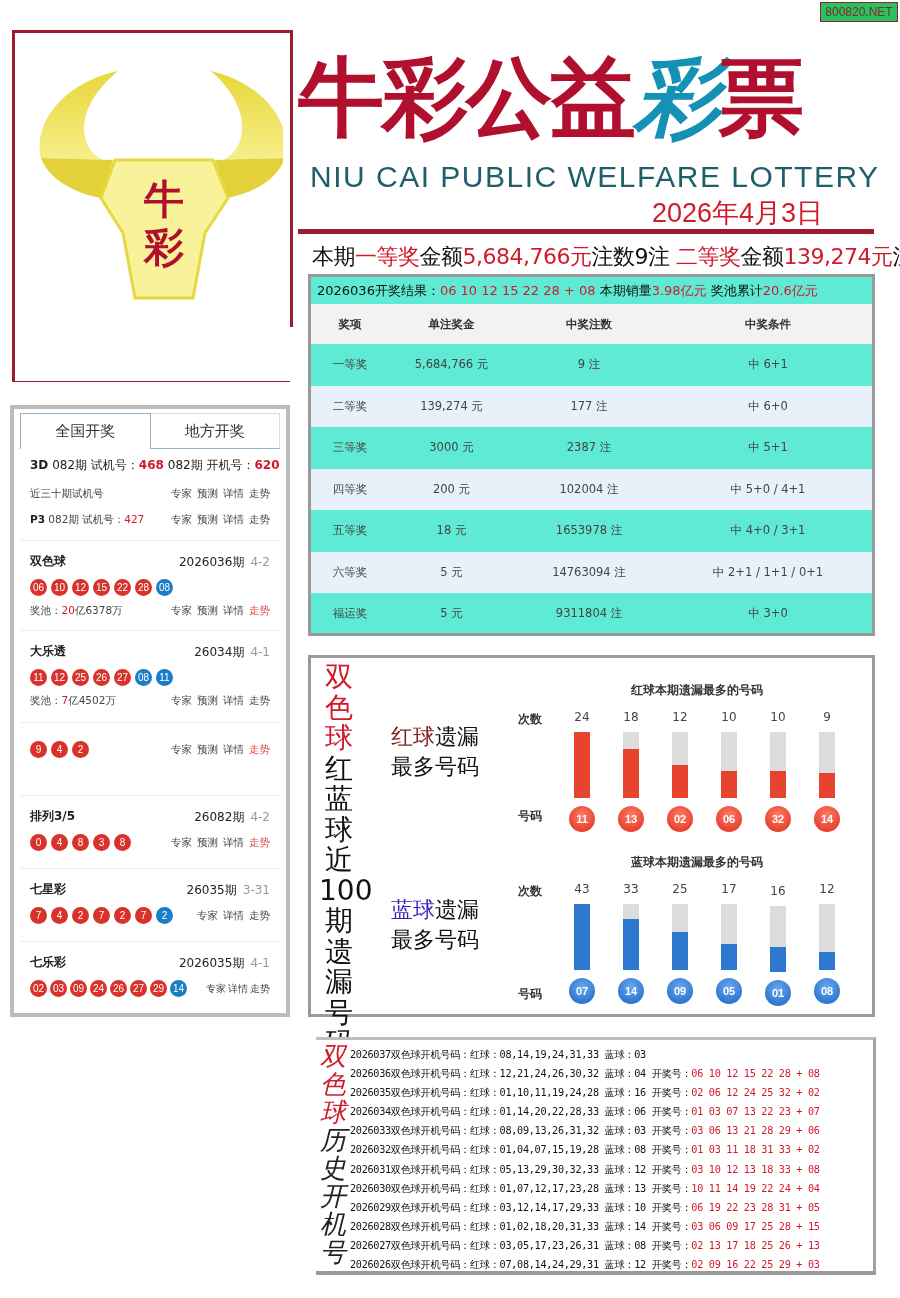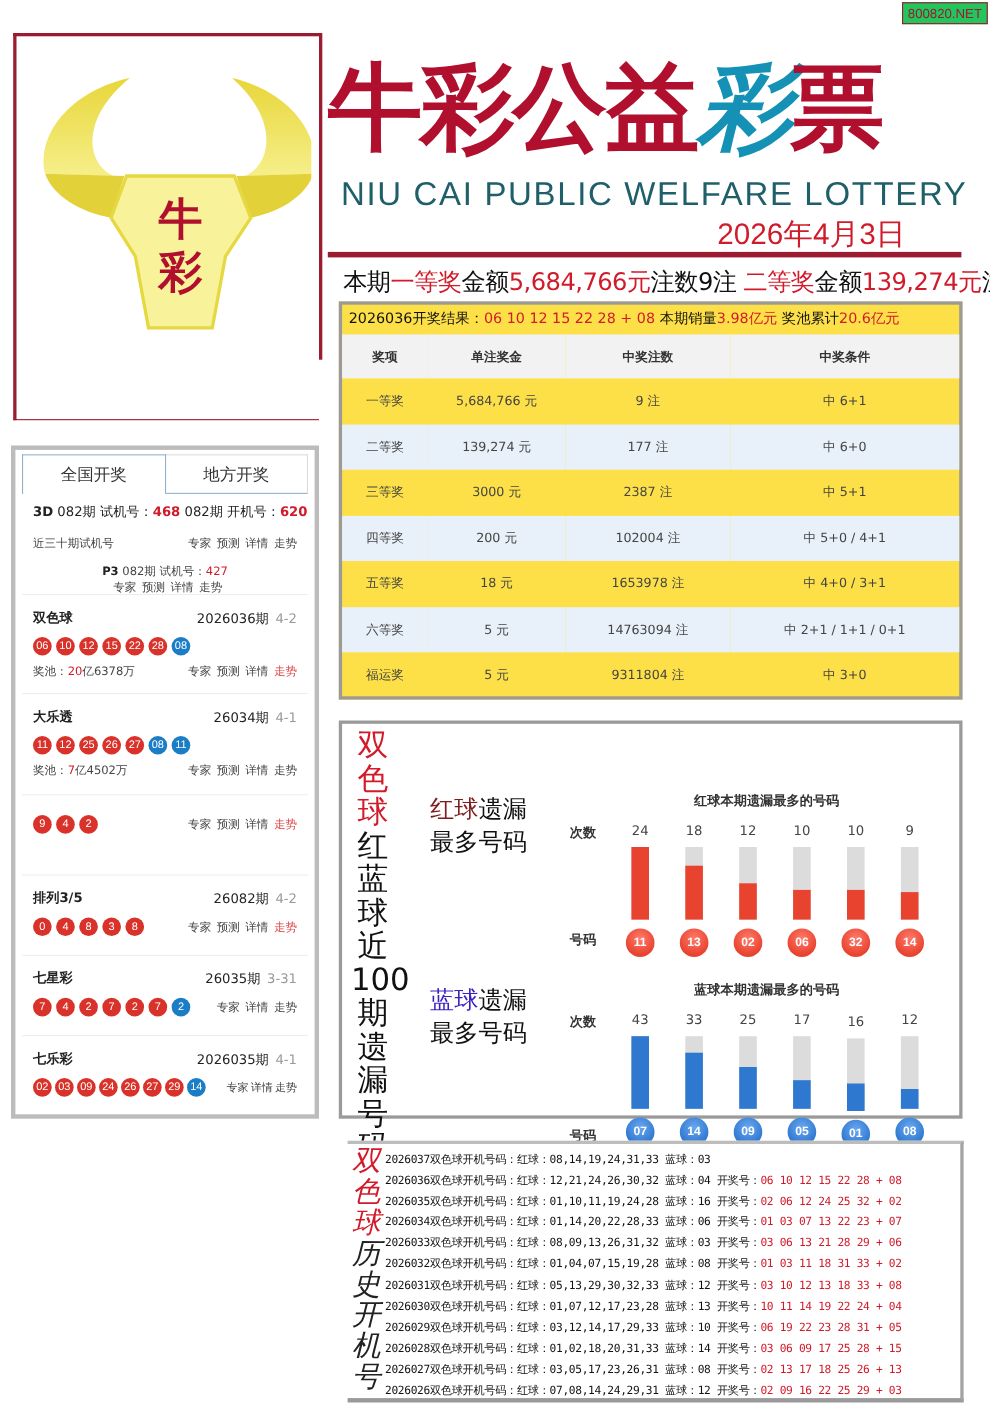--- a/index.html
+++ b/index.html
@@ -16,21 +16,21 @@
   
   .title-cn { position: absolute; left: 298px; top: 40px; width: 580px; height: 110px; font-family: "DejaVu Serif", "Liberation Serif", serif; font-weight: bold; font-size: 86px; color: #b0102e; letter-spacing: -2px; white-space: nowrap; }
   .title-cn .accent { color: #1591b5; font-style: italic; }
   .title-en { position: absolute; left: 310px; top: 160px; font-family: "Liberation Sans", sans-serif; font-size: 30px; color: #1f5f6a; letter-spacing: 1.5px; white-space: nowrap; }
   .date { position: absolute; left: 652px; top: 195px; font-family: "Liberation Sans", sans-serif; font-size: 27px; color: #d11a2a; white-space: nowrap; }
   .header-rule { position: absolute; left: 298px; top: 229px; width: 576px; height: 5px; background: #9b1b30; }
   .prize-summary { position: absolute; left: 312px; top: 242px; font-size: 22px; color: #111; white-space: nowrap; letter-spacing: -0.5px; }
   .red { color: #d11a2a; }
 
   
-  .prize-panel { position: absolute; left: 308px; top: 274px; width: 567px; height: 362px; border: 3px solid #9a9a9a; background: #fde047; }
+  .prize-panel { position: absolute; left: 308px; top: 274px; width: 567px; height: 362px; border: 3px solid #9a9a9a; background: #5eead4; }
   .result-line { height: 27px; line-height: 27px; padding-left: 6px; font-size: 13px; white-space: nowrap; color: #111; }
   .prize-table { width: 100%; border-collapse: collapse; font-size: 11.5px; color: #444; }
   .prize-table th { background: #f2f2f2; height: 40px; font-weight: bold; color: #333; font-size: 11.5px; }
   .prize-table td { height: 41.5px; text-align: center; }
   .prize-table tr.alt td { background: #e8f1f9; }
   .prize-table .c0 { width: 78px; }
   .prize-table .c1 { width: 125px; }
   .prize-table .c2 { width: 150px; }
 
   
@@ -52,21 +52,21 @@
   .ball.blue { background: #1b7dc6; }
   .small { font-size: 10.5px; color: #444; }
 
   
   .omit-panel { position: absolute; left: 308px; top: 655px; width: 567px; height: 362px; border: 3px solid #9a9a9a; background: #fff; }
   .vtitle { position: absolute; left: 8px; top: 4px; width: 40px; font-size: 28px; line-height: 30.5px; text-align: center; color: #111; }
   .vtitle .r { color: #d11a2a; }
   .omit-label { position: absolute; left: 80px; font-size: 22px; line-height: 30px; color: #111; }
   .omit-label .r { color: #7f1d1d; }
   .omit-label .b { color: #3a1fc0; }
-  .chart { position: absolute; left: 205px; width: 350px; margin-top: 38px; }
+  .chart { position: absolute; left: 205px; width: 350px; }
   .chart-title { position: absolute; left: 115px; font-size: 12px; font-weight: bold; color: #333; white-space: nowrap; }
   .ax-label { position: absolute; left: 2px; font-size: 12px; font-weight: bold; color: #333; }
   .bar-col { position: absolute; width: 40px; text-align: center; }
   .bar-val { font-size: 12px; color: #444; height: 16px; }
   .bar-track { width: 16px; margin: 6px auto 0; background: #dcdcdc; position: relative; }
   .bar-fill { position: absolute; left: 0; bottom: 0; width: 100%; }
   .bar-ball { width: 26px; height: 26px; border-radius: 50%; margin: 0 auto; color: #fff; font-size: 11px; font-weight: bold; line-height: 26px; text-align: center; font-family: "Liberation Sans", sans-serif; }
 
   
   .hist-panel { position: absolute; left: 316px; top: 1037px; width: 560px; height: 238px; border-right: 3px solid #a3a3a3; border-bottom: 4px solid #9a9a9a; border-top: 3px solid #bdbdbd; background: #fff; }
@@ -177,21 +177,21 @@
   </div>
 
   <div class="section" style="height:92px; padding-top:8px;">
     <div class="row" style="font-size:12px; white-space:nowrap;">
       <span><b>3D</b> <span>082期 试机号：</span><b class="red">468</b> <span>082期 开机号：</span><b class="red">620</b></span>
     </div>
     <div class="row" style="margin-top:13px;">
       <span class="small">近三十期试机号</span>
       <span class="links"><span>专家</span><span>预测</span><span>详情</span><span>走势</span></span>
     </div>
-    <div class="row" style="margin-top:12px;flex-direction:column;">
+    <div class="row" style="margin-top:12px;">
       <span class="small"><b style="color:#222">P3</b> <span>082期 试机号：</span><span class="red">427</span></span>
       <span class="links"><span>专家</span><span>预测</span><span>详情</span><span>走势</span></span>
     </div>
   </div>
 
   <div class="section" style="height:90px; padding-top:10px;">
     <div class="row">
         <span class="lname">双色球</span>
         <span><span class="issue">2026036期</span><span class="date-s">4-2</span></span>
       </div>

